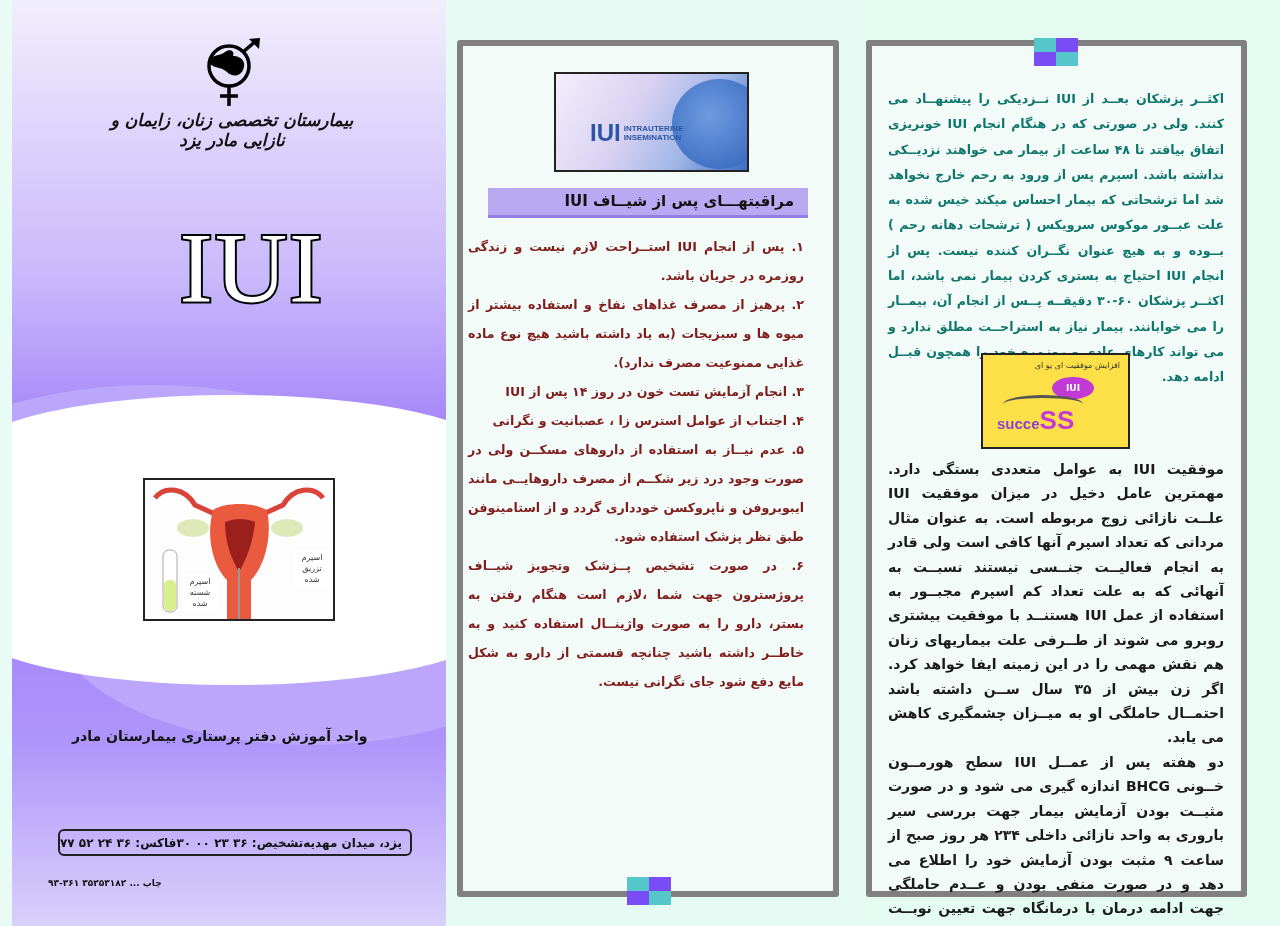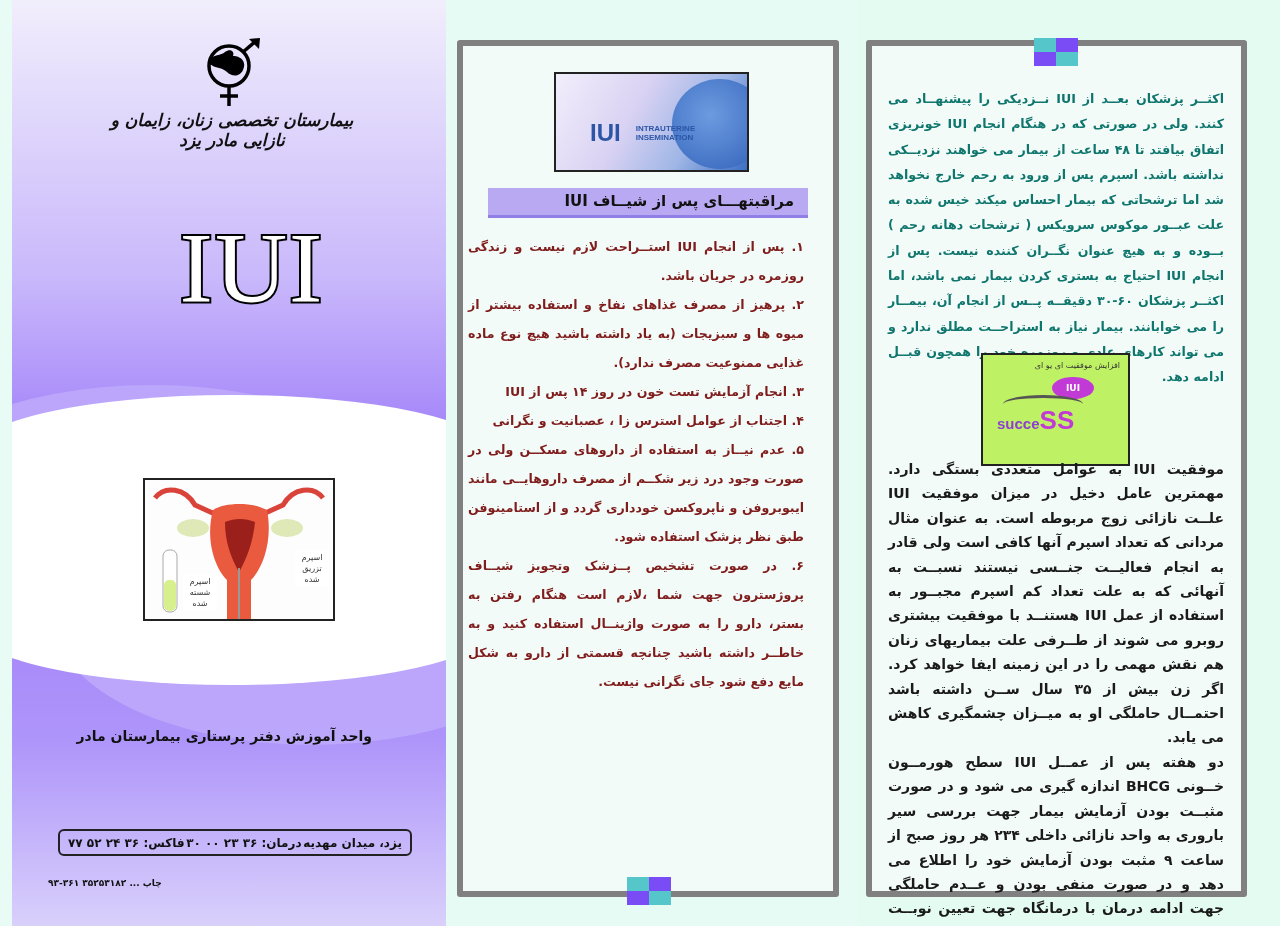--- a/index.html
+++ b/index.html
@@ -39,21 +39,21 @@
   }
   .uterus-img {
     position: absolute; left: 131px; top: 478px; width: 192px; height: 143px;
     border: 2px solid #222; background: #fafafa; overflow: hidden;
   }
   .uterus-label {
     position: absolute; background: #fff; font-size: 8px; color: #333; direction: rtl; text-align: center; line-height: 11px;
     padding: 2px;
   }
   .nursing-unit {
-    position: absolute; left: 60px; top: 728px; width: 300px; text-align: right;
+    position: absolute; left: 60px; top: 728px; width: 300px; text-align: left;
     font-weight: bold; font-size: 14px; color: #111; direction: rtl;
   }
   .contact-box {
     position: absolute; left: 46px; top: 829px; width: 354px; height: 27px;
     border: 2px solid #222; border-radius: 6px; direction: rtl;
     display: flex; align-items: center; justify-content: space-between; padding: 0 8px;
     font-weight: bold; font-size: 12px; color: #111; white-space: nowrap;
   }
   .print-code {
     position: absolute; left: 36px; top: 878px; font-size: 9px; font-weight: bold; color: #111; direction: ltr;
@@ -84,21 +84,21 @@
     overflow: hidden;
   }
   .iui-photo .belly {
     position: absolute; right: -20px; top: 5px; width: 95px; height: 90px; border-radius: 50%;
     background: radial-gradient(circle at 40% 40%, #6d9be0, #2f5fb8);
   }
   .iui-photo .logo-text {
     position: absolute; left: 34px; top: 48px; display: flex; align-items: center; gap: 3px;
   }
   .iui-photo .big { font-family: "Liberation Sans", sans-serif; font-weight: bold; font-size: 24px; color: #2c55a6; line-height: 22px; }
-  .iui-photo .small { font-family: "Liberation Sans", sans-serif; font-weight: bold; font-size: 8px; color: #2c55a6; line-height: 9px; margin-left: 12px; }
+  .iui-photo .small { font-family: "Liberation Sans", sans-serif; font-weight: bold; font-size: 8px; color: #2c55a6; line-height: 9px; }
 
   .care-heading {
     position: absolute; left: 488px; top: 188px; width: 320px; height: 30px;
     background: #b8a9f2; border-bottom: 3px solid #8f7fe6;
     direction: rtl; font-weight: bold; font-size: 15px; color: #111;
     padding: 4px 14px 0 0;
   }
 
   .mid-text {
     position: absolute; left: 468px; top: 232px; width: 336px; direction: rtl; text-align: justify;
@@ -109,22 +109,22 @@
   
   .right-text {
     position: absolute; left: 888px; top: 86px; width: 336px; direction: rtl; text-align: justify;
     font-size: 12.6px; line-height: 25.3px; font-weight: bold; color: #0f766e;
   }
   .right-text2 {
     position: absolute; left: 888px; top: 457px; width: 336px; direction: rtl; text-align: justify;
     font-size: 14px; line-height: 24.4px; font-weight: bold; color: #1a1a1a;
   }
   .success-img {
-    position: absolute; left: 981px; top: 353px; width: 149px; height: 113px;
-    border: 2px solid #222; background: #bef264; overflow: hidden;
+    position: absolute; left: 981px; top: 353px; width: 149px; height: 96px;
+    border: 2px solid #222; background: #fde047; overflow: hidden;
   }
   .success-img .cap { position: absolute; right: 8px; top: 6px; font-size: 8px; color: #333; direction: rtl; }
   .success-img .badge {
     position: absolute; right: 34px; top: 22px; width: 42px; height: 22px; border-radius: 50%;
     background: #c23ad6; color: #fff; font-size: 9px; text-align: center; line-height: 22px; font-weight: bold;
   }
   .success-img .tail {
     position: absolute; left: 20px; top: 40px; width: 80px; height: 18px; border-top: 3px solid #555; border-radius: 50% 50% 0 0;
   }
   .success-img .word {
@@ -170,21 +170,21 @@
     </svg>
     <div class="uterus-label" style="left:38px;top:94px;width:34px;">اسپرم شسته شده</div>
     <div class="uterus-label" style="left:150px;top:70px;width:34px;text-align:center;">اسپرم تزریق شده</div>
   </div>
 
   <div class="nursing-unit">واحد آموزش دفتر پرستاری بیمارستان مادر</div>
 
   <div class="contact-box">
     <span>یزد، میدان مهدیه</span>
     <span>
-      <span>درمان:</span>
+      <span>تشخیص:</span>
       <span>۳۶ ۲۳ ۰۰ ۳۰</span>
     </span>
     <span>
       <span>فاکس:</span>
       <span>۳۶ ۲۴ ۵۲ ۷۷</span>
     </span>
   </div>
 
   <div class="print-code">۹۳-۳۶۱ چاپ ... ۳۵۲۵۳۱۸۲</div>
 </div>

